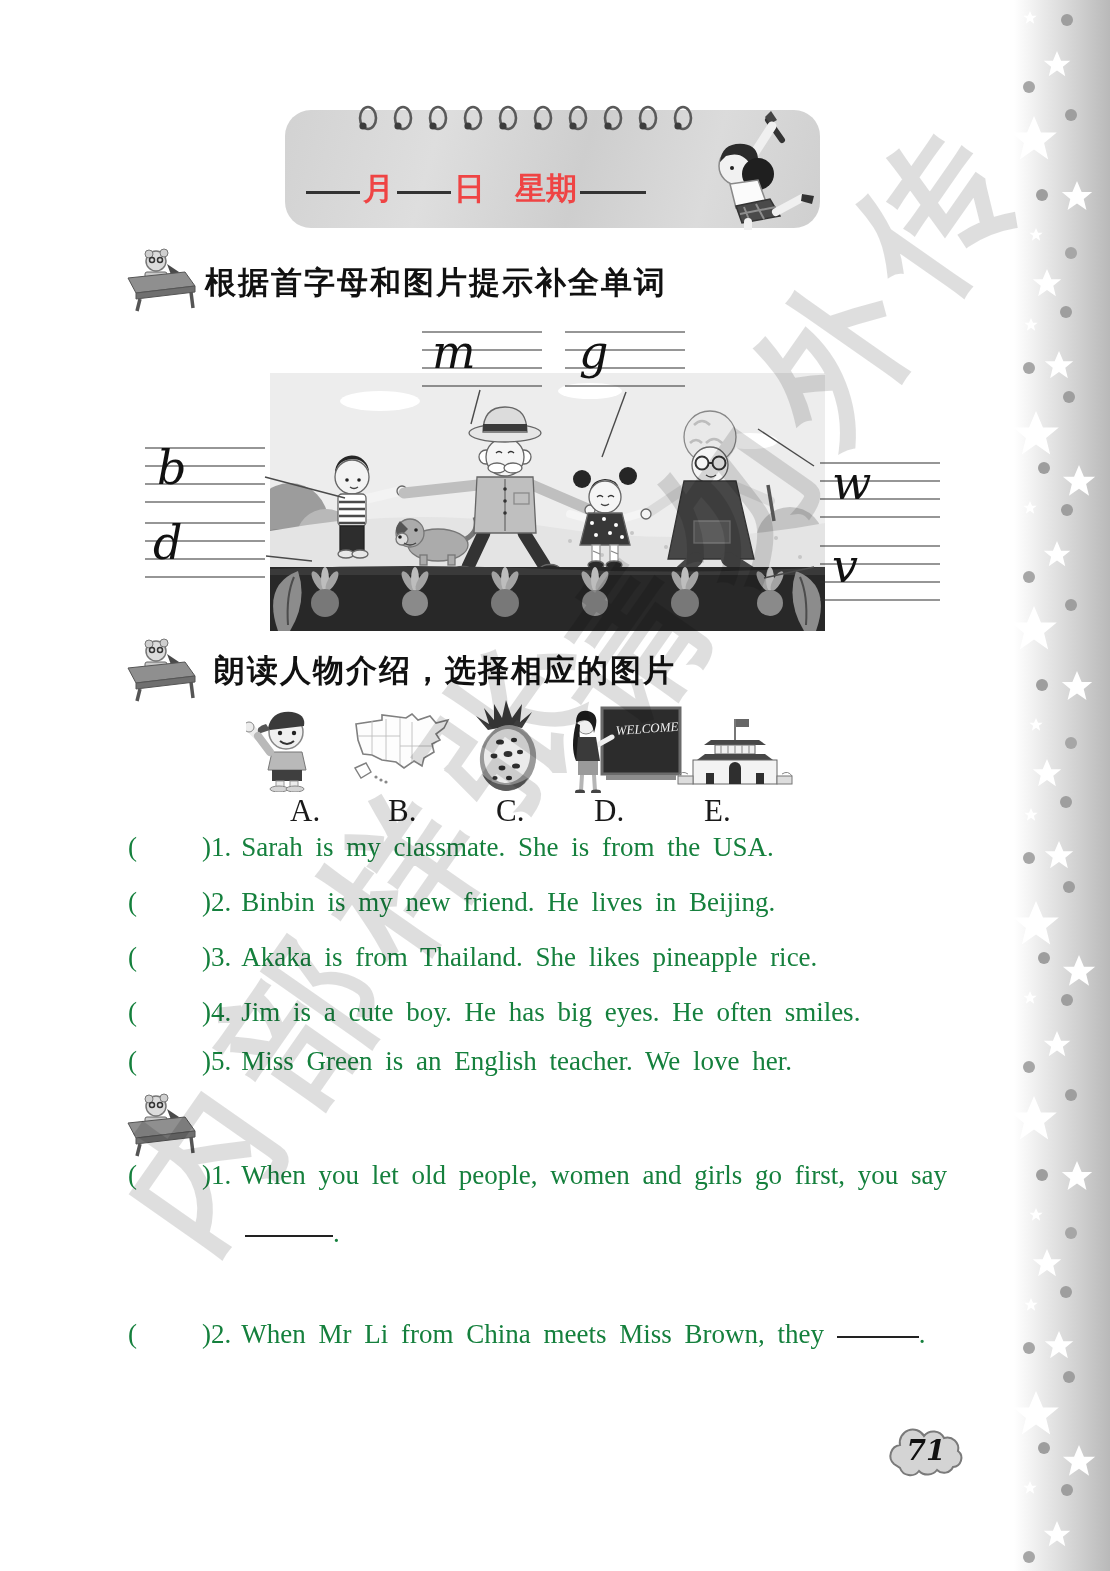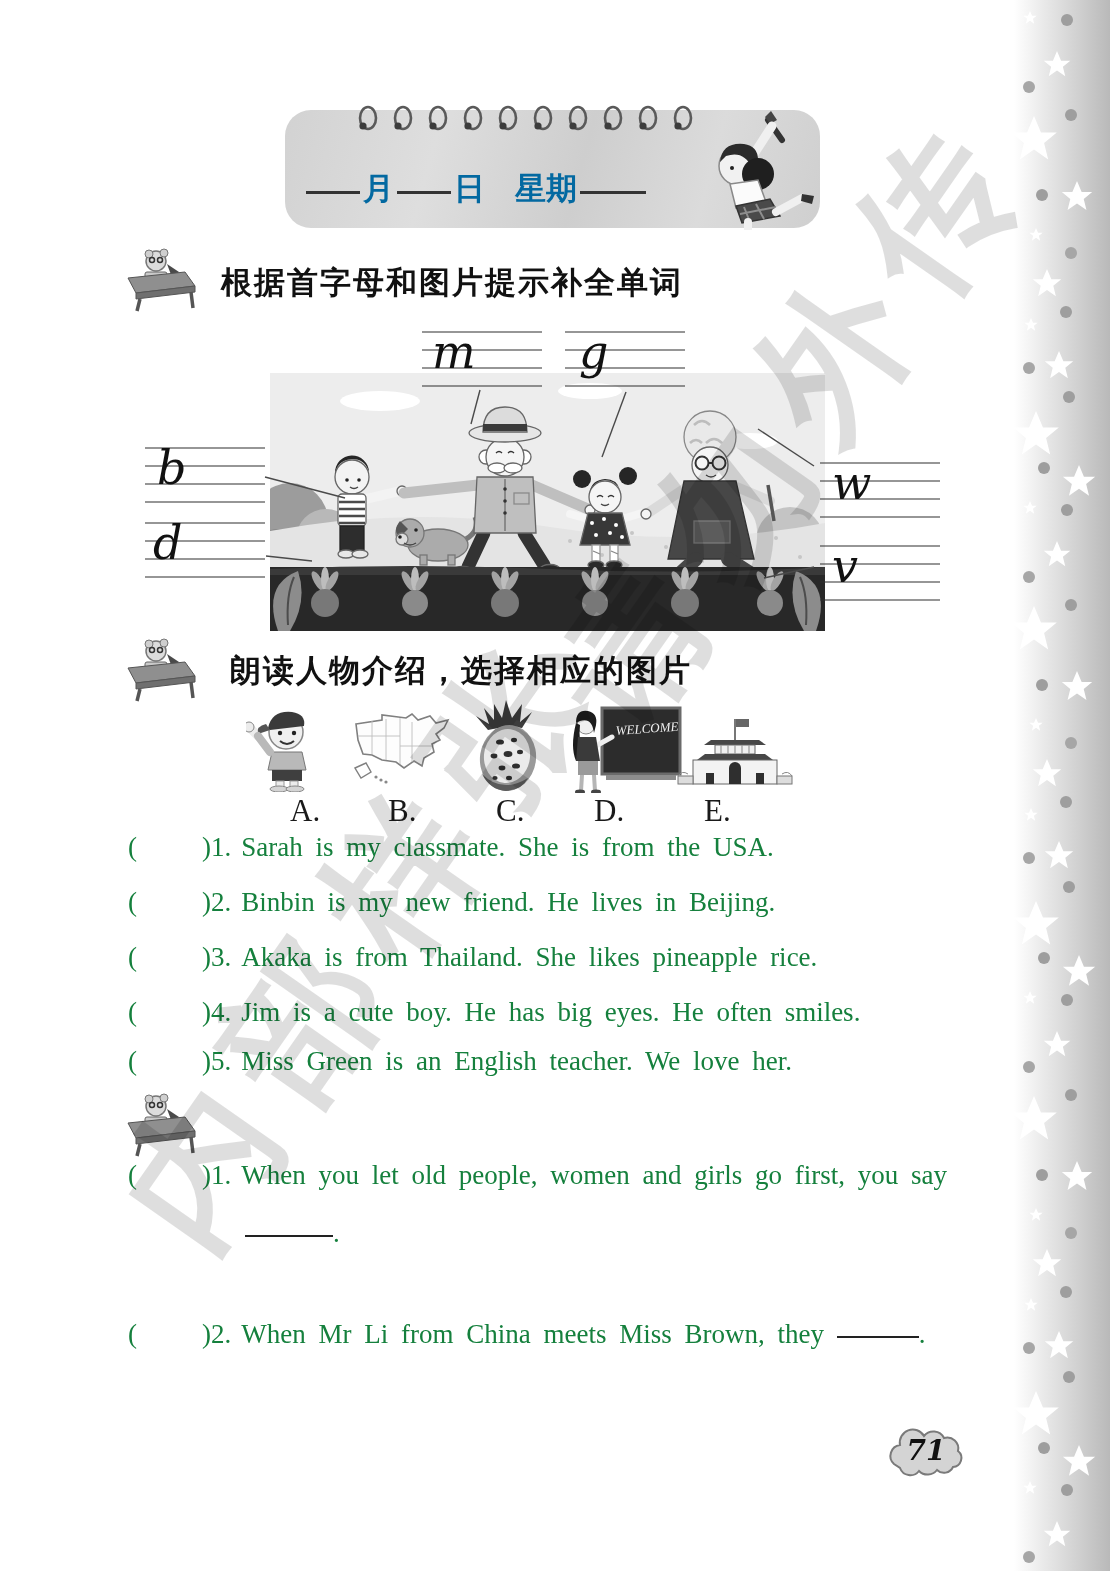--- a/index.html
+++ b/index.html
@@ -12,27 +12,27 @@
   .wm{z-index:40;pointer-events:none;font-family:"Liberation Serif",serif;font-weight:bold;
       font-size:150px;letter-spacing:26px;color:rgba(0,0,0,0.13);white-space:nowrap;}
   .wm1{left:10px;top:840px;transform:rotate(-55deg);}
   .wm2{left:440px;top:320px;transform:rotate(-55deg);}
   
   .notebook{left:285px;top:110px;width:535px;height:118px;border-radius:26px;
             background:linear-gradient(105deg,#d2d2d2 0%,#dedede 28%,#cecece 55%,#dbdbdb 78%,#cfcfcf 100%);
             z-index:2;}
   .rings{left:352px;top:96px;z-index:3;}
   .dateline{left:303px;top:168px;z-index:4;font-size:31px;font-weight:bold;
-            font-family:"Liberation Sans",sans-serif;color:#0369a1;}
+            font-family:"Liberation Sans",sans-serif;color:#ef4444;}
   .hblank{display:inline-block;width:54px;border-bottom:3px solid #333;transform:translateY(-5px);margin:0 3px;}
   .hblank.w{width:66px;}
   .girl-run{left:692px;top:110px;z-index:3;}
   
   .sec-title{z-index:10;font-family:"Liberation Sans",sans-serif;font-weight:800;
-             font-size:31px;letter-spacing:2px;color:#111;margin-left:16px;}
+             font-size:31px;letter-spacing:2px;color:#111;}
   .desk{z-index:10;}
   
   .guide{z-index:6;}
   .cursive{font-family:"DejaVu Serif",serif;font-style:italic;font-size:46px;fill:#111;}
   
   .scene{left:270px;top:373px;z-index:5;}
   .overlay{left:0;top:0;width:1110px;height:1571px;z-index:7;pointer-events:none;}
   
   .pic{z-index:6;}
   .pic-label{z-index:10;font-size:31px;color:#1a1a1a;}

